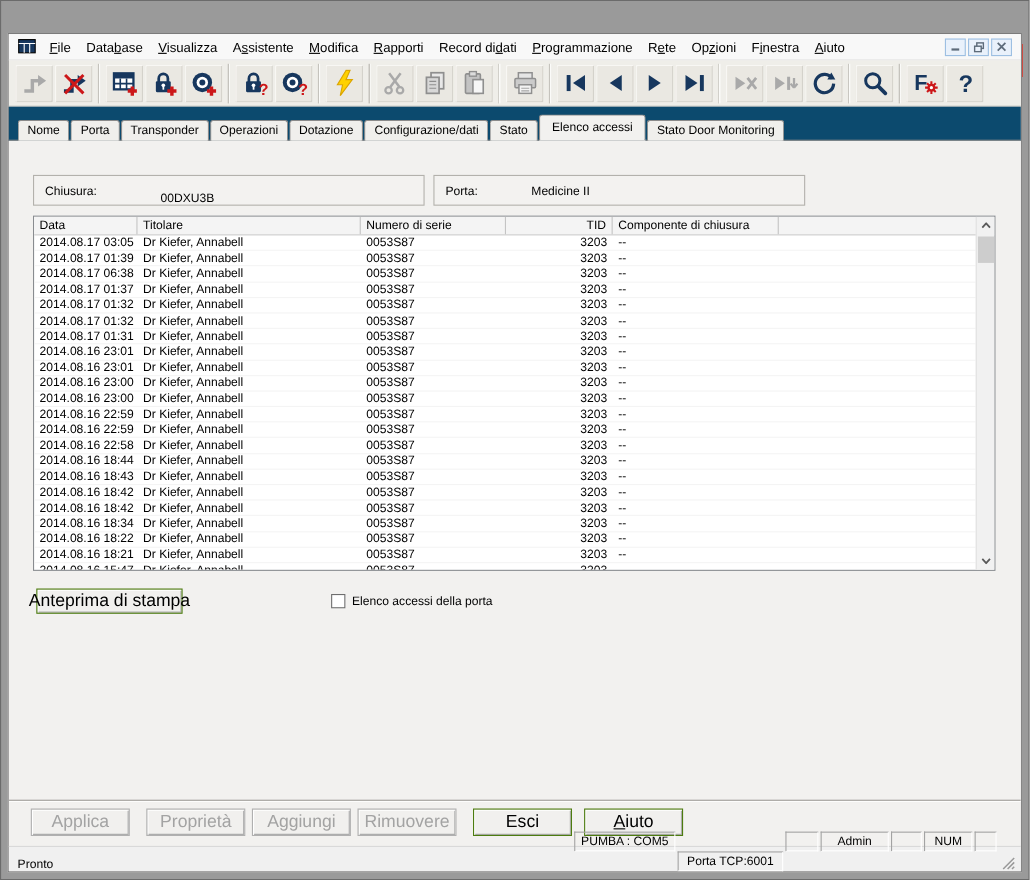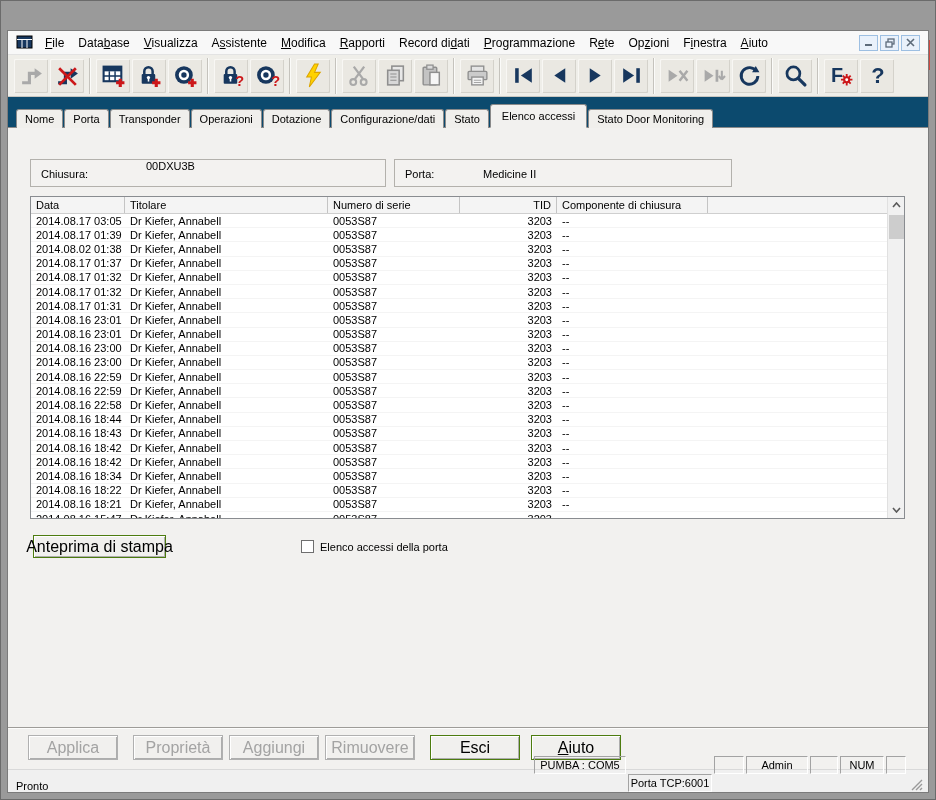--- a/index.html
+++ b/index.html
@@ -42,21 +42,21 @@
   .tabstrip{display:flex;align-items:flex-end;padding:7px 0 0 8px;background:#0c4a6e;
     border-bottom:1px solid #8a8a8a;position:relative;z-index:2;}
   .tab{font-size:11px;padding:3px 8px;background:#f0efec;border:1px solid #8a8a8a;border-bottom:none;
     border-radius:3px 3px 0 0;margin-right:1px;margin-bottom:-1px;color:#000;white-space:nowrap;cursor:default;}
   .tab.active{background:#f2f1ef;padding:5px 11px;border-bottom:1px solid #f2f1ef;z-index:3;position:relative;}
   
   .pane{flex:1;display:flex;flex-direction:column;background:#f2f1ef;overflow:hidden;}
   .fields{display:flex;margin:31px 0 0 22px;gap:8px;font-size:11px;color:#000;}
   .fieldbox{height:28px;border:1px solid #b3b1ac;background:#f3f2f0;position:relative;}
   .fieldbox .lbl{position:absolute;left:10px;top:8px;}
-  .fb1{width:356px;padding-left:10px;} .fb1 .val{position:absolute;left:115px;top:0;}
+  .fb1{width:356px;padding-left:10px;} .fb1 .val{position:absolute;left:115px;top:15px;}
   .fb2{width:338px;} .fb2 .val{position:absolute;left:88px;top:8px;}
   
   .tablewrap{margin:9px 0 0 22px;width:875px;height:323px;border:1px solid #898c90;
     background:#fff;position:relative;font-size:11px;overflow:hidden;}
   .thead{display:flex;height:17px;background:#f4f4f4;border-bottom:1px solid #cfcfcf;
     padding-right:17px;color:#000;}
   .th{padding:2px 5px;border-right:1px solid #c4c4c4;white-space:nowrap;overflow:hidden;}
   .c0{width:94px;flex:none;} .c1{width:203px;flex:none;} .c2{width:132px;flex:none;}
   .c3{width:97px;flex:none;text-align:right;} .c4{width:151px;flex:none;} .c5{flex:1;border-right:none;}
   .tbody{position:absolute;left:0;right:17px;top:17px;bottom:0;overflow:hidden;}
@@ -83,21 +83,21 @@
   .fbtn.disabled{color:#a3a3a3;border-color:#b0b0b0;}
   .fbtn u{text-decoration:underline;}
   .m15{margin-left:15px;} .m6{margin-left:6px;} .m11{margin-left:11px;}
   
   .statusbar{height:23px;background:#f0f0f0;border-top:1px solid #d9d9d9;display:flex;
     align-items:flex-end;font-size:11px;color:#000;padding:0 4px 0 8px;}
   .sb-left{flex:1;}
   .panel{height:18px;border:1px solid;border-color:#a3a3a3 #ffffff #ffffff #a3a3a3;
     display:flex;align-items:center;justify-content:center;margin-right:2px;white-space:nowrap;
     padding:0 3px;}
-  .p0{width:92px;} .p1{width:84px;margin-top:36px;} .p2{width:30px;} .p3{width:62px;} .p4{width:28px;}
+  .p0{width:92px;} .p1{width:96px;margin-top:36px;} .p2{width:30px;} .p3{width:62px;} .p4{width:28px;}
   .p5{width:44px;} .p6{width:20px;}
   .grip{width:14px;height:16px;margin-left:2px;}
 </style>
 </head>
 <body>
 
 <div class="window">
 
   <div class="titlebar">
     <div class="app-icon">
@@ -423,21 +423,21 @@
             </div>
             <div class="row">
               <div class="td c0">2014.08.17 01:39</div>
               <div class="td c1">Dr Kiefer, Annabell</div>
               <div class="td c2">0053S87</div>
               <div class="td c3">3203</div>
               <div class="td c4">--</div>
               <div class="td c5"></div>
             </div>
             <div class="row">
-              <div class="td c0">2014.08.02 01:38</div>
+              <div class="td c0">2014.08.17 06:38</div>
               <div class="td c1">Dr Kiefer, Annabell</div>
               <div class="td c2">0053S87</div>
               <div class="td c3">3203</div>
               <div class="td c4">--</div>
               <div class="td c5"></div>
             </div>
             <div class="row">
               <div class="td c0">2014.08.17 01:37</div>
               <div class="td c1">Dr Kiefer, Annabell</div>
               <div class="td c2">0053S87</div>

